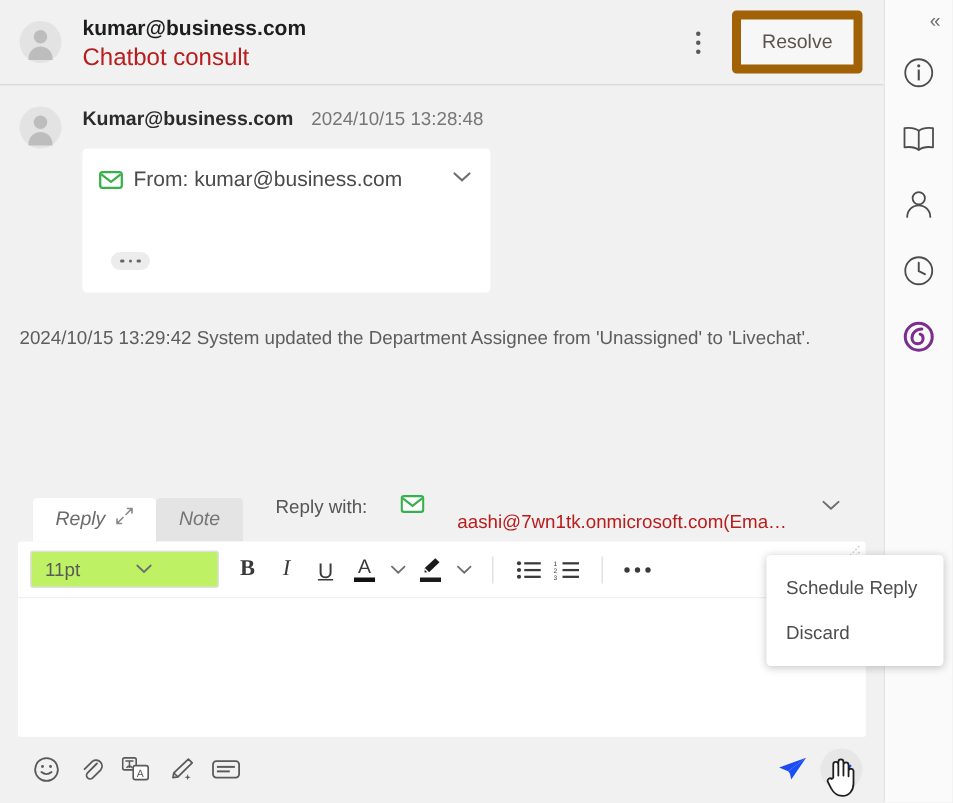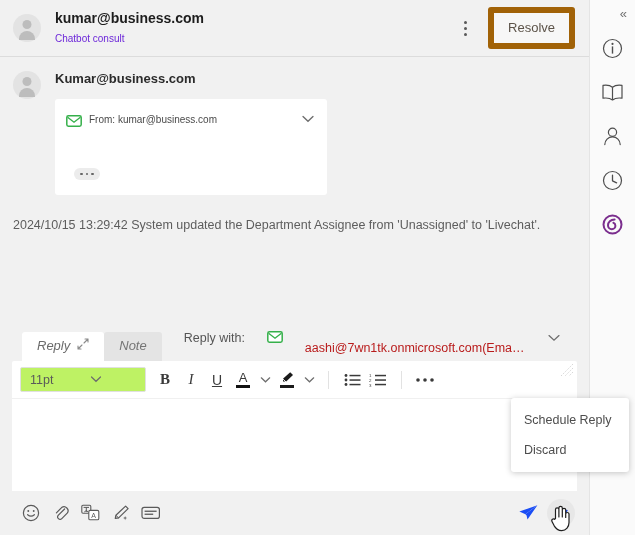--- a/index.html
+++ b/index.html
@@ -62,22 +62,22 @@
     background: #bdbdbd;
   }
   .header-texts { margin-left: 14px; flex: 1 1 auto; }
   .header-title {
     font-size: 14px;
     font-weight: bold;
     color: #1d1d1d;
     line-height: 17px;
   }
   .header-sub {
-    font-size: 10px;
-    color: #6d28d9;
+    font-size: 16px;
+    color: #b91c1c;
     line-height: 17px;
     margin-top: 3px;
   }
   .kebab {
     width: 22px; height: 26px;
     display: flex; flex-direction: column;
     align-items: center; justify-content: center;
     gap: 3px;
     margin-right: 12px;
     cursor: pointer;
@@ -131,21 +131,21 @@
     border-radius: 3px;
     padding: 11px 12px 0 11px;
     position: relative;
   }
   .card-from-row {
     display: flex;
     align-items: center;
   }
   .env-icon { flex: 0 0 16px; height: 12px; margin-right: 7px; }
   .card-from-text {
-    font-size: 10px;
+    font-size: 14px;
     color: #4a4a4a;
     flex: 1 1 auto;
     white-space: nowrap;
   }
   .chev { flex: 0 0 14px; cursor: pointer; }
   .dots-pill {
     position: absolute;
     left: 19px;
     bottom: 15px;
     width: 26px; height: 12px;
@@ -300,21 +300,21 @@
     background: #e7e7e7;
     display: flex; align-items: center; justify-content: center;
     cursor: pointer;
     margin-left: 4px;
   }
 
   
   .menu {
     position: absolute;
     left: 511px;
-    top: 398px;
+    top: 370px;
     width: 118px;
     background: #fff;
     border-radius: 3px;
     box-shadow: 0 1px 6px rgba(0,0,0,.22);
     padding: 7px 0 7px 0;
     z-index: 40;
   }
   .menu-item {
     font-size: 12.5px;
     color: #4d4d4d;
@@ -386,20 +386,21 @@
       <button class="btn-resolve">Resolve</button>
     </div>
 
     <div class="conv-body">
 
       <div class="msg-row">
         <div class="avatar"></div>
         <div class="msg-col">
           <div class="msg-meta">
             <span class="msg-sender">Kumar@business.com</span>
+            <span class="msg-time">2024/10/15 13:28:48</span>
           </div>
 
           <div class="msg-card">
             <div class="card-from-row">
               <span class="env-icon">
                 <svg width="16" height="12" viewBox="0 0 16 12">
                   <rect x="0.8" y="0.8" width="14.4" height="10.4" rx="1.6" fill="#fff" stroke="#35b04a" stroke-width="1.5"></rect>
                   <path d="M1.6 2.2 L8 7.2 L14.4 2.2" fill="none" stroke="#35b04a" stroke-width="1.4"></path>
                 </svg>
               </span>

